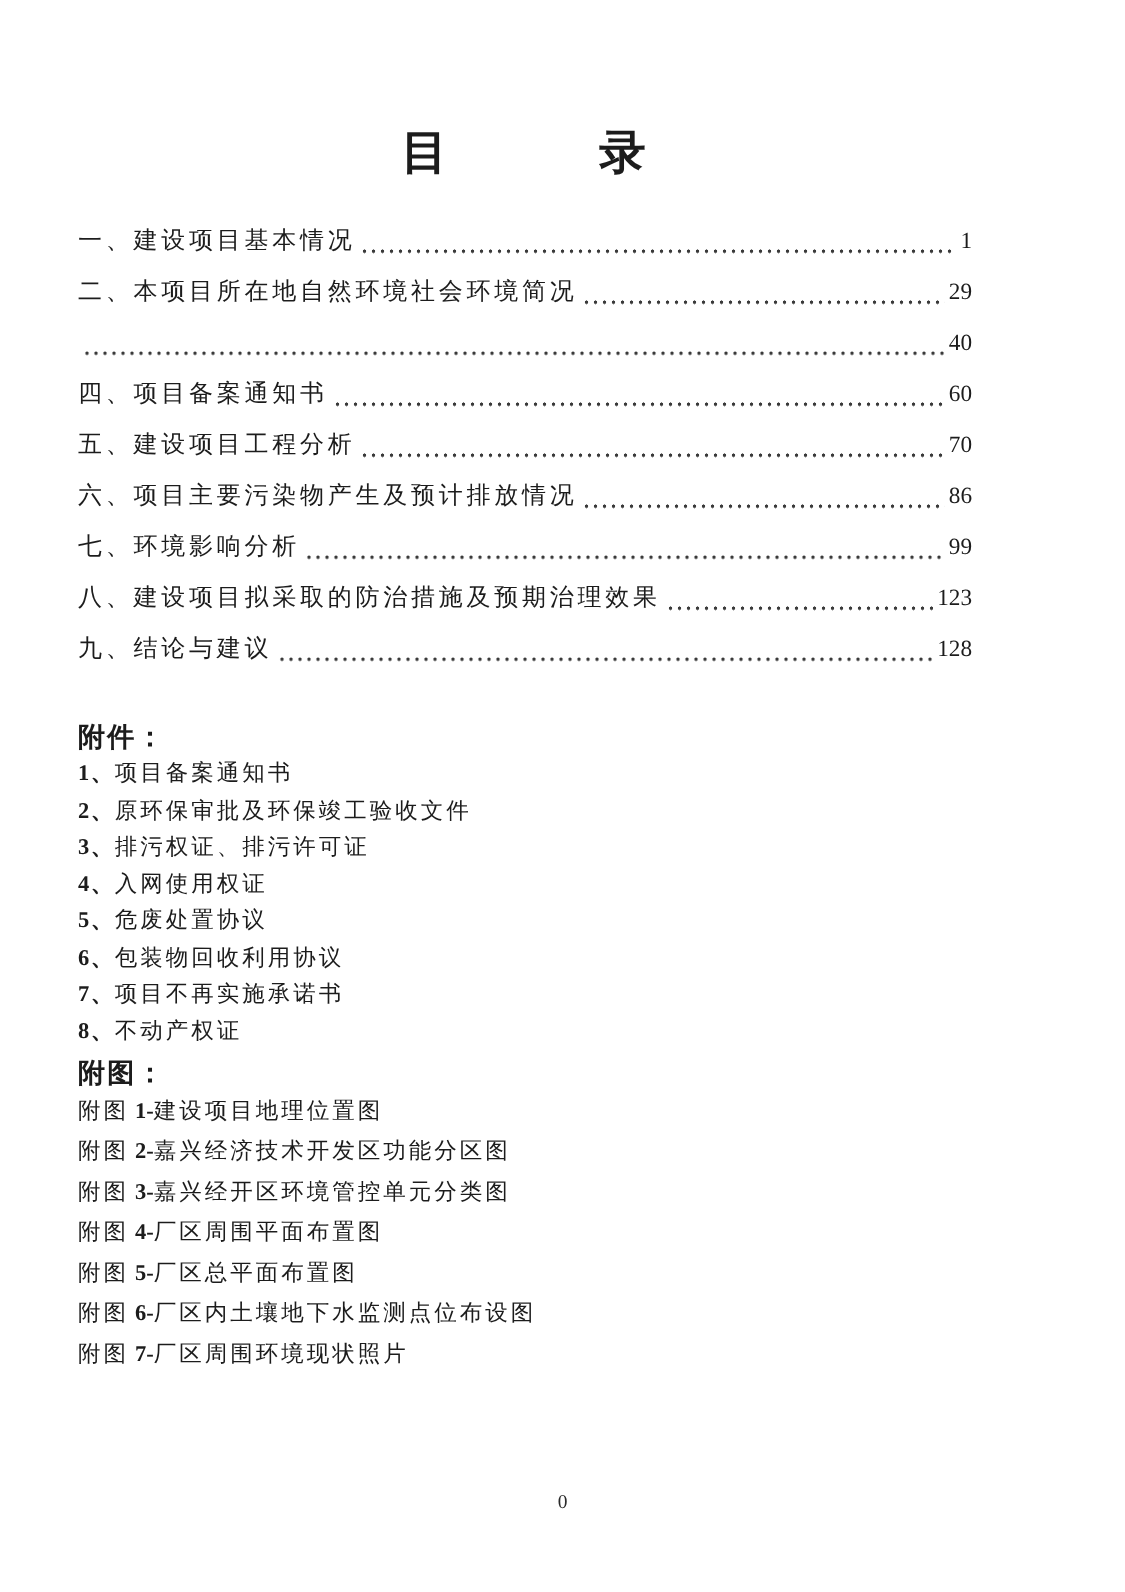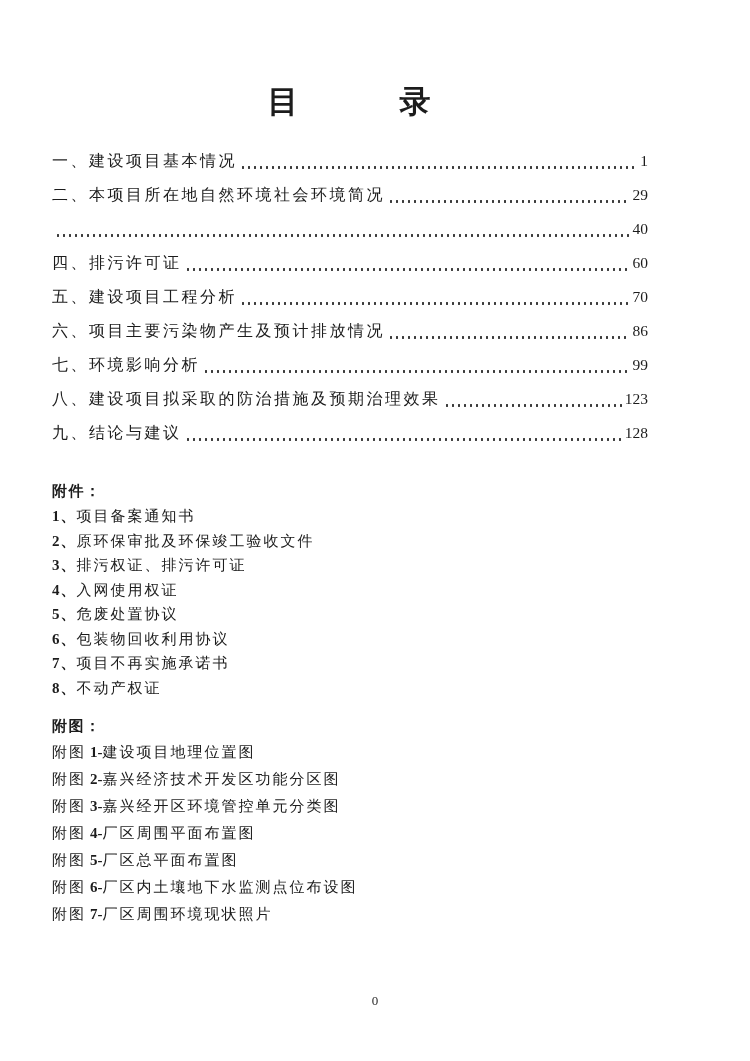--- a/index.html
+++ b/index.html
@@ -44,21 +44,21 @@
     background-repeat: repeat-x;
     background-position: left center;
   }
   .toc-page {
     letter-spacing: 0;
     font-size: 15.5px;
     white-space: nowrap;
   }
   .section-heading {
     font-weight: bold;
-    font-size: 15px;
+    font-size: 18px;
     line-height: 26px;
     letter-spacing: 1.5px;
     margin-top: 28px;
   }
   .list-row {
     font-size: 15px;
     line-height: 24.5px;
     letter-spacing: 2px;
   }
   .num {
@@ -97,21 +97,21 @@
     <div class="toc-row">
       <span class="toc-label">二、本项目所在地自然环境社会环境简况</span>
       <span class="leader"></span>
       <span class="toc-page">29</span>
     </div>
     <div class="toc-row">
       <span class="leader"></span>
       <span class="toc-page">40</span>
     </div>
     <div class="toc-row">
-      <span class="toc-label">四、排污许可证</span>
+      <span class="toc-label">四、项目备案通知书</span>
       <span class="leader"></span>
       <span class="toc-page">60</span>
     </div>
     <div class="toc-row">
       <span class="toc-label">五、建设项目工程分析</span>
       <span class="leader"></span>
       <span class="toc-page">70</span>
     </div>
     <div class="toc-row">
       <span class="toc-label">六、项目主要污染物产生及预计排放情况</span>
@@ -157,21 +157,21 @@
       <span class="num">6、</span><span>包装物回收利用协议</span>
     </div>
     <div class="list-row">
       <span class="num">7、</span><span>项目不再实施承诺书</span>
     </div>
     <div class="list-row">
       <span class="num">8、</span><span>不动产权证</span>
     </div>
   </div>
 
-  <div class="section-heading" style="margin-top:13px;">附图：</div>
+  <div class="section-heading" style="margin-top:2px;">附图：</div>
 
   <div>
     <div class="list-row fig-row">
       <span>附图</span><span class="fig-num">1-</span><span>建设项目地理位置图</span>
     </div>
     <div class="list-row fig-row">
       <span>附图</span><span class="fig-num">2-</span><span>嘉兴经济技术开发区功能分区图</span>
     </div>
     <div class="list-row fig-row">
       <span>附图</span><span class="fig-num">3-</span><span>嘉兴经开区环境管控单元分类图</span>

